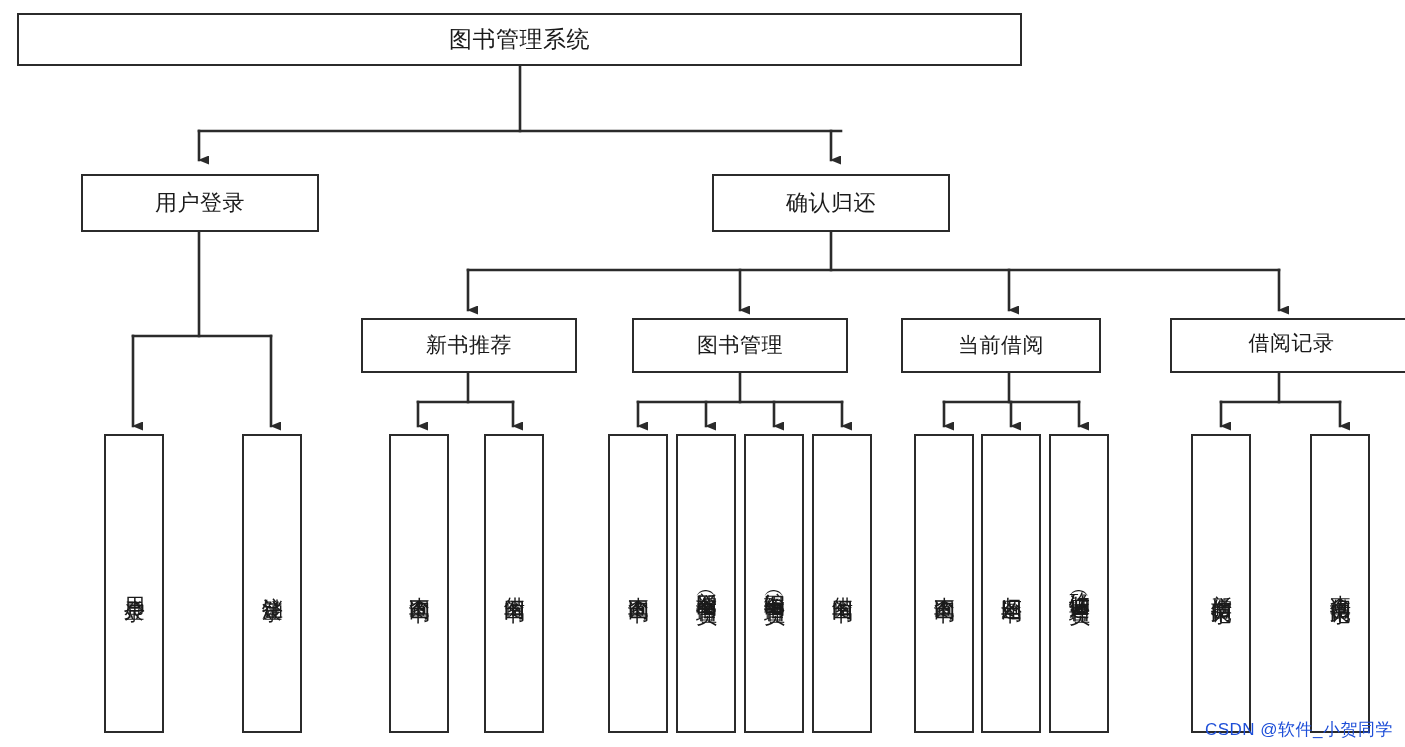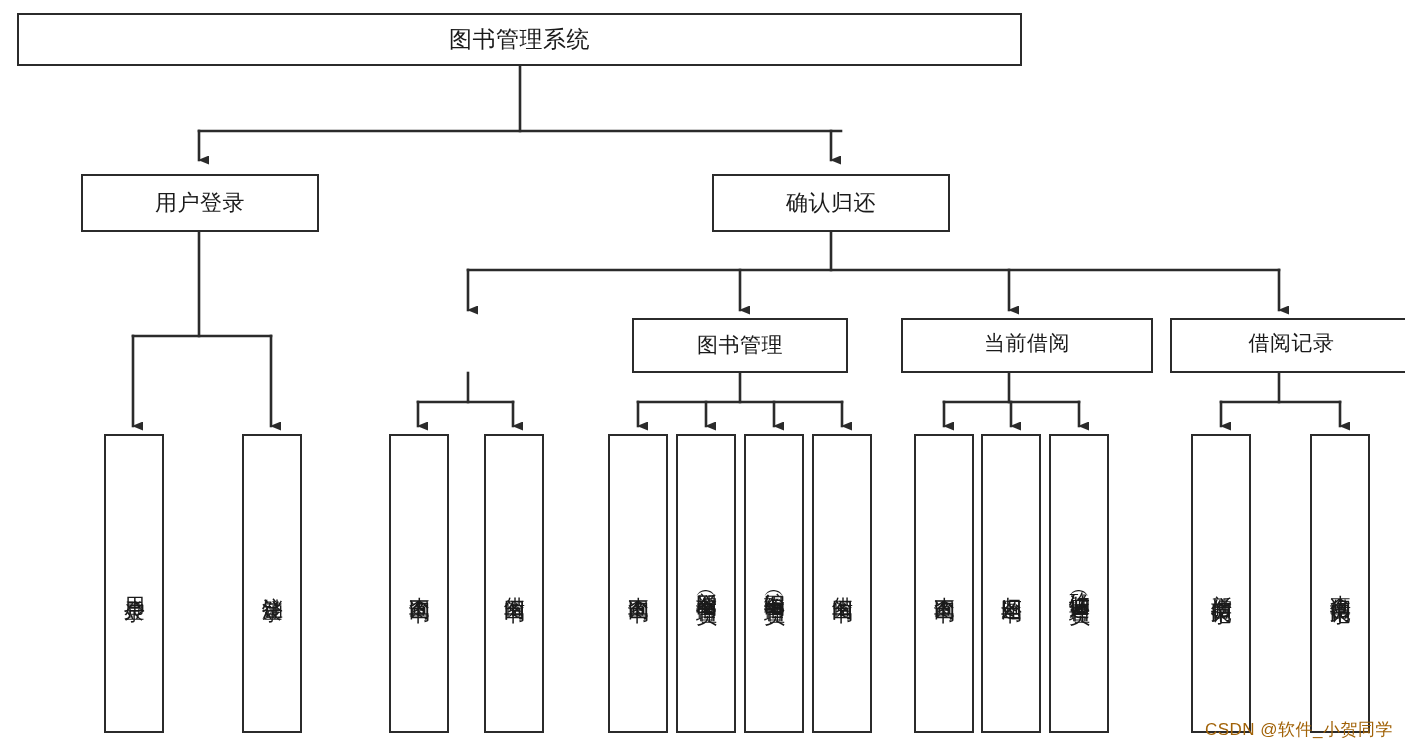--- a/index.html
+++ b/index.html
@@ -62,21 +62,21 @@
     line-height: 1.18;
     letter-spacing: 2px;
     white-space: nowrap;
     max-height: 100%;
   }
   #watermark {
     position: absolute;
     right: 12px;
     bottom: 6px;
     font-size: 17px;
-    color: #a16207;
+    color: #1d4ed8;
     letter-spacing: 0.5px;
     white-space: nowrap;
     pointer-events: none;
   }
 </style>
 </head>
 <body>
 
 <div id="diagram-canvas">
 
@@ -135,24 +135,27 @@
     <span class="node-label">图书管理系统</span>
   </div>
 
   <div class="node node-l2" style="left:81px; top:174px; width:238px; height:58px;">
     <span class="node-label">用户登录</span>
   </div>
   <div class="node node-l2" style="left:712px; top:174px; width:238px; height:58px;">
     <span class="node-label">确认归还</span>
   </div>
 
+  <div class="node node-l3" style="left:361px; top:318px; width:216px; height:55px;">
+    <span class="node-label">新书推荐</span>
+  </div>
   <div class="node node-l3" style="left:632px; top:318px; width:216px; height:55px;">
     <span class="node-label">图书管理</span>
   </div>
-  <div class="node node-l3" style="left:901px; top:318px; width:252px; height:55px;font-family:Liberation Mono, monospace;">
+  <div class="node node-l3" style="left:901px; top:318px; width:200px; height:55px;">
     <span class="node-label">当前借阅</span>
   </div>
   <div class="node node-l3" style="left:1170px; top:318px; width:243px; height:55px;font-family:Liberation Mono, monospace;">
     <span class="node-label">借阅记录</span>
   </div>
 
   <div class="node node-leaf" style="left:104px; top:434px; width:60px; height:299px;">
     <span class="node-label">用户登录</span>
   </div>
   <div class="node node-leaf" style="left:242px; top:434px; width:60px; height:299px;">

